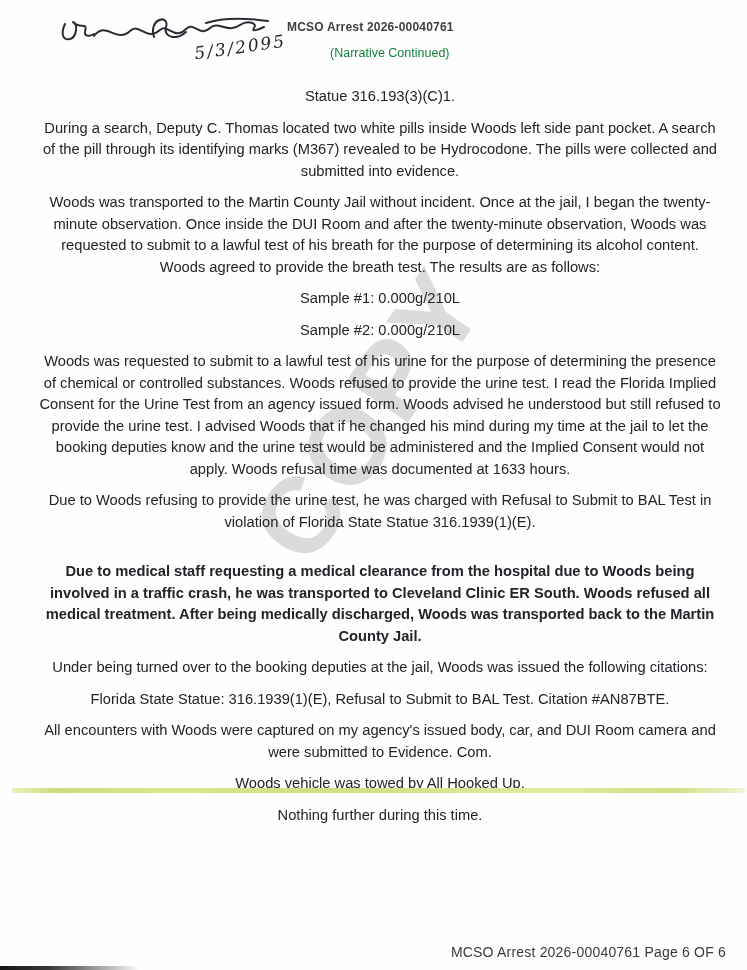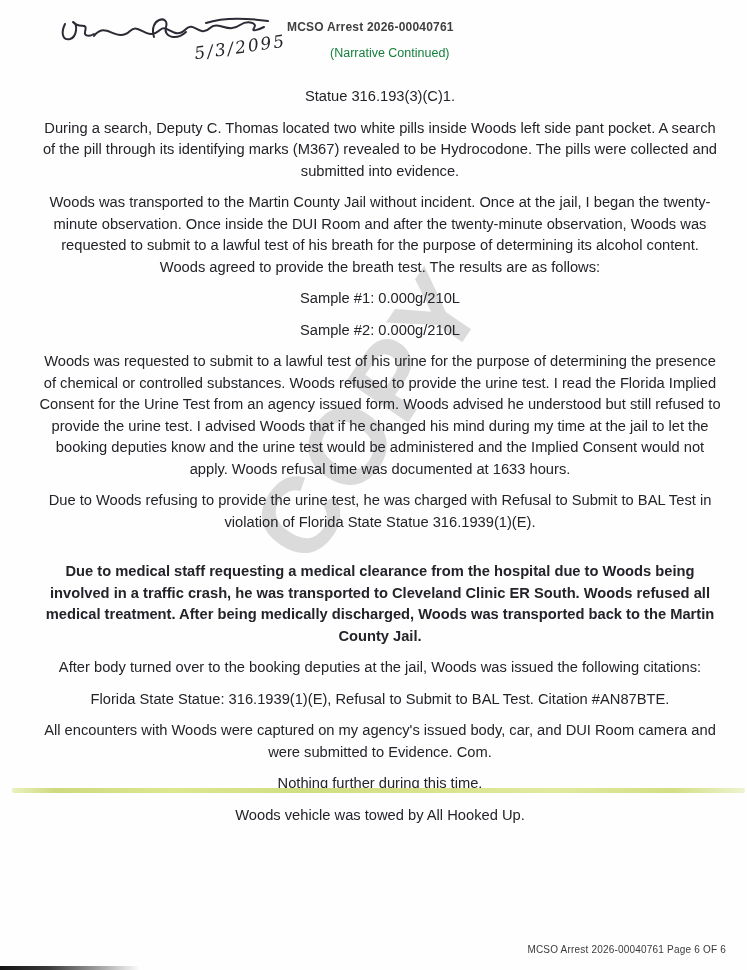--- a/index.html
+++ b/index.html
@@ -48,21 +48,21 @@
   .highlight-line{
     position:absolute;left:12px;top:788px;width:733px;height:5px;z-index:2;
     background:linear-gradient(90deg,
       #eaf1bd 0%, #cdda7f 6%, #dce78f 22%, #d0de83 40%,
       var(--highlight,#d9e48e) 58%, #e0ea9f 74%, #d2df85 90%, #eef3cf 100%);
     border-radius:2px;
   }
   
   .footer{
     position:absolute;right:21px;top:944px;
-    font-size:10px;color:#3a3a3a;letter-spacing:.2px;
+    font-size:14px;color:#3a3a3a;letter-spacing:.2px;
   }
   
   .edge-strip{
     position:absolute;left:0;bottom:0;width:140px;height:4px;z-index:3;
     background:linear-gradient(90deg,#141414 0%,#3a3a3a 35%,#9a9a9a 68%,rgba(255,255,255,0) 100%);
   }
 </style>
 </head>
 <body>
 
@@ -83,25 +83,25 @@
 
   <div class="body-text">
       <p>Statue 316.193(3)(C)1.</p>
       <p>During a search, Deputy C. Thomas located two white pills inside Woods left side pant pocket. A search of the pill through its identifying marks (M367) revealed to be Hydrocodone. The pills were collected and submitted into evidence.</p>
       <p>Woods was transported to the Martin County Jail without incident. Once at the jail, I began the twenty-minute observation. Once inside the DUI Room and after the twenty-minute observation, Woods was requested to submit to a lawful test of his breath for the purpose of determining its alcohol content. Woods agreed to provide the breath test. The results are as follows:</p>
       <p>Sample #1: 0.000g/210L</p>
       <p>Sample #2: 0.000g/210L</p>
       <p>Woods was requested to submit to a lawful test of his urine for the purpose of determining the presence of chemical or controlled substances. Woods refused to provide the urine test. I read the Florida Implied Consent for the Urine Test from an agency issued form. Woods advised he understood but still refused to provide the urine test. I advised Woods that if he changed his mind during my time at the jail to let the booking deputies know and the urine test would be administered and the Implied Consent would not apply. Woods refusal time was documented at 1633 hours.</p>
       <p>Due to Woods refusing to provide the urine test, he was charged with Refusal to Submit to BAL Test in violation of Florida State Statue 316.1939(1)(E).</p>
       <p class="gap">Due to medical staff requesting a medical clearance from the hospital due to Woods being involved in a traffic crash, he was transported to Cleveland Clinic ER South. Woods refused all medical treatment. After being medically discharged, Woods was transported back to the Martin County Jail.</p>
-      <p>After body turned over to the booking deputies at the jail, Woods was issued the following citations:</p>
+      <p>Under being turned over to the booking deputies at the jail, Woods was issued the following citations:</p>
       <p>Florida State Statue: 316.1939(1)(E), Refusal to Submit to BAL Test. Citation #AN87BTE.</p>
       <p>All encounters with Woods were captured on my agency's issued body, car, and DUI Room camera and were submitted to Evidence. Com.</p>
+      <p>Woods vehicle was towed by All Hooked Up.</p>
       <p>Nothing further during this time.</p>
-      <p>Woods vehicle was towed by All Hooked Up.</p>
     </div>
 
   <div class="highlight-line"></div>
 
   <div class="footer">MCSO Arrest 2026-00040761 Page 6 OF 6</div>
 
   <div class="edge-strip"></div>
 
 </div>
 

